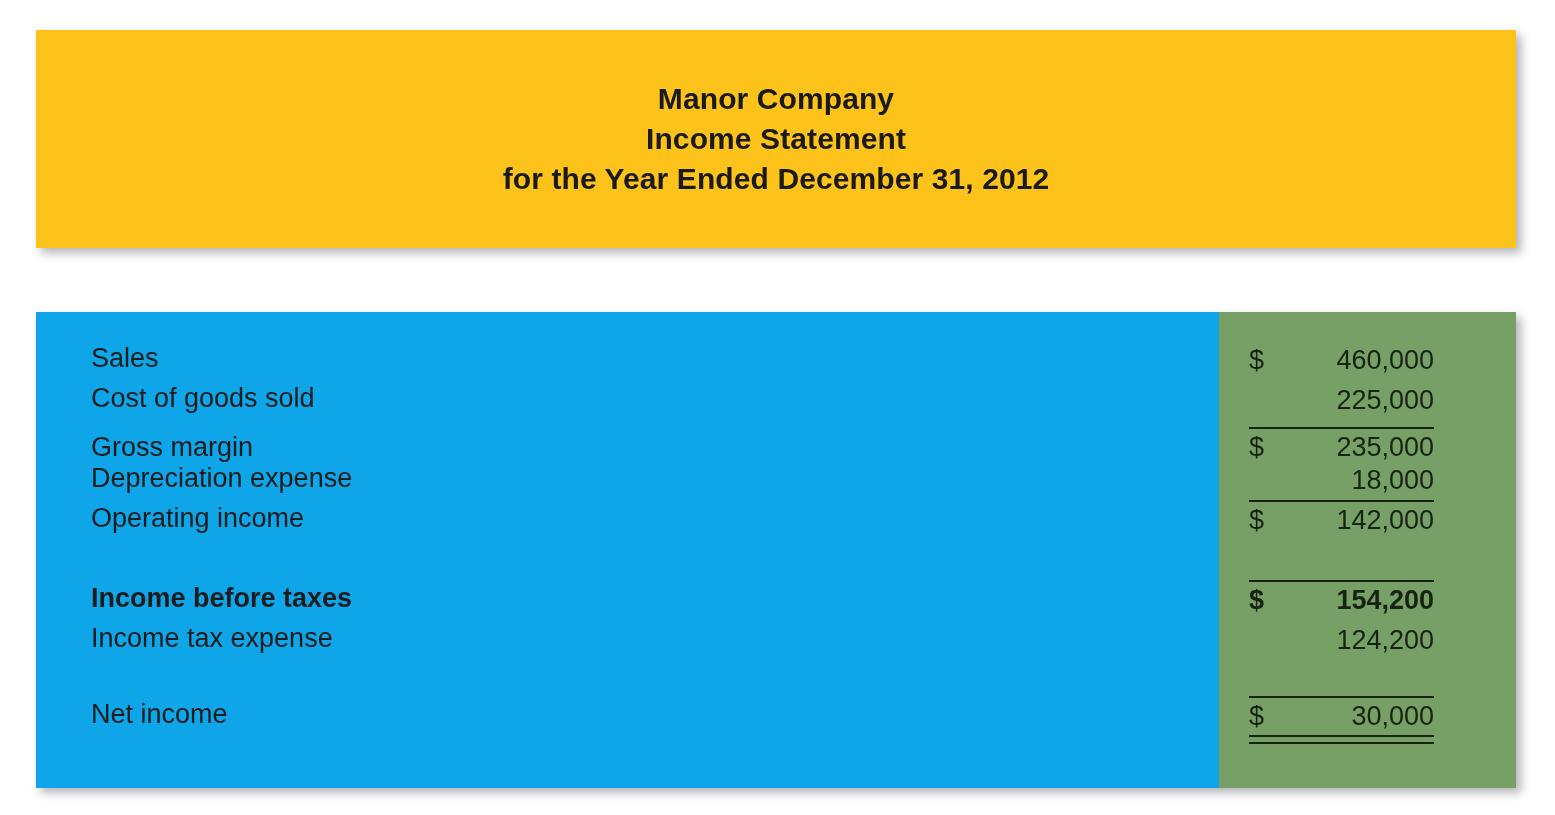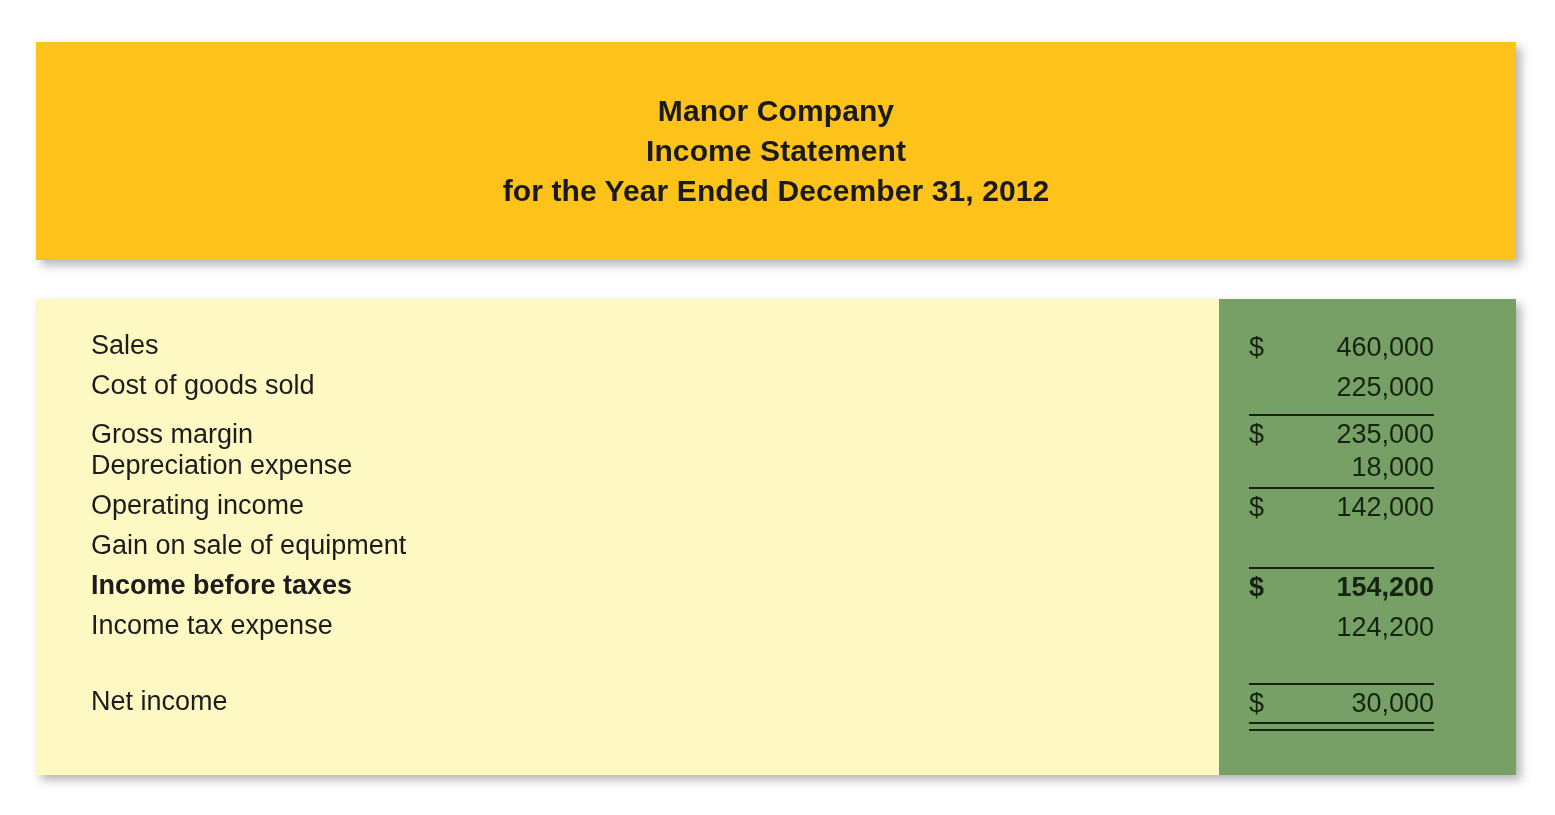--- a/index.html
+++ b/index.html
@@ -12,21 +12,21 @@
     height: 815px;
     position: relative;
     font-family: "Liberation Sans", sans-serif;
     overflow: hidden;
   }
 
   
   #title-panel {
     position: absolute;
     left: 36px;
-    top: 42px;
+    top: 30px;
     width: 1480px;
     height: 218px;
     background: #FDC31B;
     box-shadow: 5px 5px 9px rgba(90,90,100,0.45);
     display: flex;
     flex-direction: column;
     align-items: center;
     justify-content: center;
   }
   .title-line {
@@ -36,24 +36,24 @@
     line-height: 40px;
     color: #1a1a1a;
     letter-spacing: 0.1px;
     white-space: nowrap;
   }
 
   
   #statement-panel {
     position: absolute;
     left: 36px;
-    top: 299px;
+    top: 312px;
     width: 1480px;
     height: 476px;
-    background: #fef9c3;
+    background: #0ea5e9;
     box-shadow: 5px 5px 9px rgba(90,90,100,0.45);
     overflow: hidden;
   }
   #value-column-bg {
     position: absolute;
     right: 0;
     top: 0;
     width: 297px;
     height: 100%;
     background: #76A066;
@@ -170,21 +170,20 @@
       <div class="row rule-above" style="position: relative;">
         <div class="row-label">Operating income</div>
         <div class="row-value-wrap">
           <div class="row-value">
             <span class="sym">$</span>
             <span class="num">142,000</span>
           </div>
         </div>
       </div>
       <div class="row" style="position: relative;">
-        <div class="row-label">Gain on sale of equipment</div>
       </div>
       <div class="row rule-above" style="position: relative; font-weight: bold;">
         <div class="row-label">Income before taxes</div>
         <div class="row-value-wrap">
           <div class="row-value">
             <span class="sym">$</span>
             <span class="num">154,200</span>
           </div>
         </div>
       </div>

